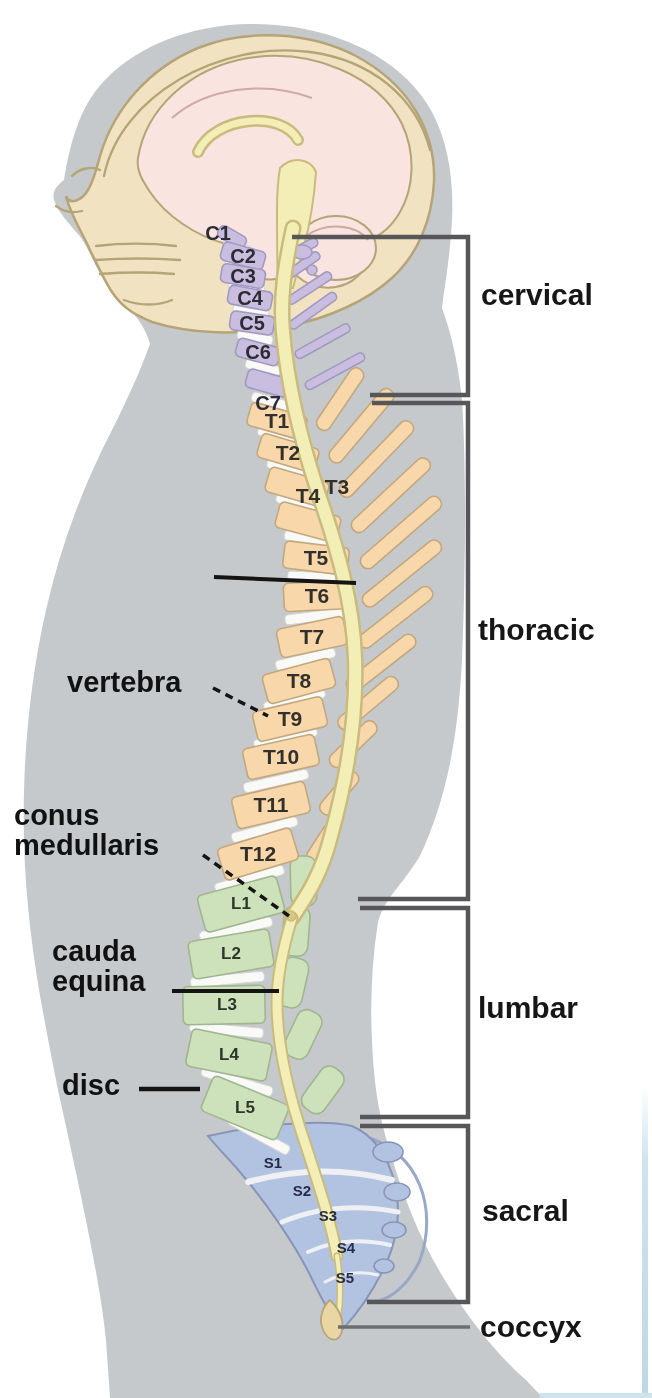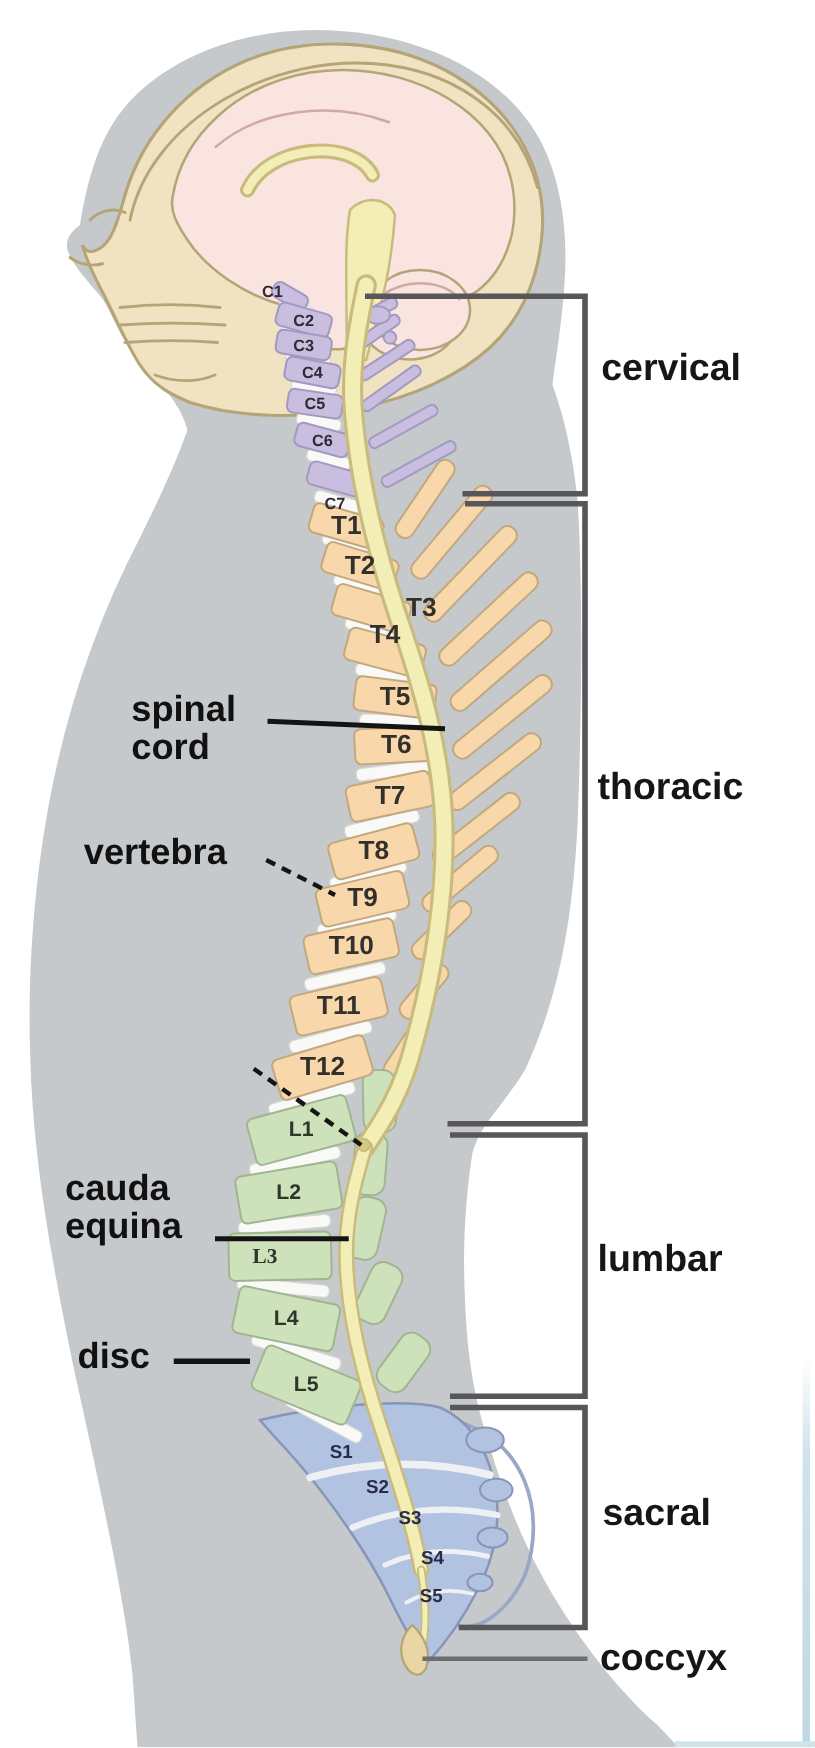--- a/index.html
+++ b/index.html
@@ -1,21 +1,21 @@
 <!DOCTYPE html>
 <html><head>
 <meta charset="utf-8">
 <style>
   html,body{margin:0;padding:0;background:#ffffff;}
   .stage{position:relative;width:652px;height:1398px;background:#ffffff;overflow:hidden;
          font-family:"Liberation Sans", sans-serif;}
   .stage svg{position:absolute;left:0;top:0;}
   .vlabel{position:absolute;transform:translate(-50%,-50%);font-weight:700;color:#2c2c34;
           white-space:nowrap;pointer-events:none;}
-  .vlabel.cervical{font-size:13px;}
+  .vlabel.cervical{font-size:20px;}
   .vlabel.thoracic{font-size:21px;color:#33302c;}
   .vlabel.lumbar{font-size:17px;color:#2e352a;}
   .vlabel.sacral{font-size:15px;color:#272d49;}
   .rlabel{position:absolute;font-size:30px;font-weight:700;color:#161616;white-space:nowrap;}
   .alabel{position:absolute;font-size:29px;font-weight:700;color:#111;line-height:30px;white-space:nowrap;}
   .alabel span{display:block;}
   .credit{position:absolute;left:218px;top:1350px;font-size:23px;color:#4d4d4d;}
   .edge-r{position:absolute;left:642px;top:1085px;width:6px;height:313px;
           background:linear-gradient(#ffffff,#cfe3ea 25%,#bed8e3);}
   .edge-b{position:absolute;left:540px;top:1393px;width:112px;height:5px;background:#cfe3ea;}
@@ -350,55 +350,53 @@
       <span class="vlabel cervical" data-name="vertebra-label" style="left: 218px; top: 233px;">C1</span>
       <span class="vlabel cervical" data-name="vertebra-label" style="left: 243px; top: 256px;">C2</span>
       <span class="vlabel cervical" data-name="vertebra-label" style="left: 243px; top: 276px;">C3</span>
       <span class="vlabel cervical" data-name="vertebra-label" style="left: 250px; top: 298px;">C4</span>
       <span class="vlabel cervical" data-name="vertebra-label" style="left: 252px; top: 323px;">C5</span>
       <span class="vlabel cervical" data-name="vertebra-label" style="left: 258px; top: 352px;">C6</span>
       <span class="vlabel cervical" data-name="vertebra-label" style="left: 268px; top: 383px; margin-top: 20px;">C7</span>
       <span class="vlabel thoracic" data-name="vertebra-label" style="left: 277px; top: 421px;">T1</span>
       <span class="vlabel thoracic" data-name="vertebra-label" style="left: 288px; top: 453px;">T2</span>
       <span class="vlabel thoracic" data-name="vertebra-label" style="left: 297px; top: 487px; margin-left: 40px;">T3</span>
-      <span class="vlabel thoracic" data-name="vertebra-label" style="left: 308px; top: 508px;">T4</span>
+      <span class="vlabel thoracic" data-name="vertebra-label" style="left: 308px; top: 496px;">T4</span>
       <span class="vlabel thoracic" data-name="vertebra-label" style="left: 316px; top: 558px;">T5</span>
       <span class="vlabel thoracic" data-name="vertebra-label" style="left: 317px; top: 596px;">T6</span>
       <span class="vlabel thoracic" data-name="vertebra-label" style="left: 312px; top: 637px;">T7</span>
       <span class="vlabel thoracic" data-name="vertebra-label" style="left: 299px; top: 681px;">T8</span>
       <span class="vlabel thoracic" data-name="vertebra-label" style="left: 290px; top: 719px;">T9</span>
       <span class="vlabel thoracic" data-name="vertebra-label" style="left: 281px; top: 757px;">T10</span>
       <span class="vlabel thoracic" data-name="vertebra-label" style="left: 271px; top: 805px;">T11</span>
       <span class="vlabel thoracic" data-name="vertebra-label" style="left: 258px; top: 854px;">T12</span>
       <span class="vlabel lumbar" data-name="vertebra-label" style="left: 241px; top: 904px;">L1</span>
       <span class="vlabel lumbar" data-name="vertebra-label" style="left: 231px; top: 954px;">L2</span>
-      <span class="vlabel lumbar" data-name="vertebra-label" style="left: 212px; top: 1005px; font-family: Liberation Serif, serif;">L3</span>
+      <span class="vlabel lumbar" data-name="vertebra-label" style="left: 227px; top: 1005px;">L3</span>
       <span class="vlabel lumbar" data-name="vertebra-label" style="left: 229px; top: 1055px;">L4</span>
       <span class="vlabel lumbar" data-name="vertebra-label" style="left: 245px; top: 1108px;">L5</span>
       <span class="vlabel sacral" data-name="vertebra-label" style="left: 273px; top: 1162px;">S1</span>
       <span class="vlabel sacral" data-name="vertebra-label" style="left: 302px; top: 1190px;">S2</span>
       <span class="vlabel sacral" data-name="vertebra-label" style="left: 328px; top: 1215px;">S3</span>
       <span class="vlabel sacral" data-name="vertebra-label" style="left: 346px; top: 1247px;">S4</span>
       <span class="vlabel sacral" data-name="vertebra-label" style="left: 345px; top: 1277px;">S5</span>
     </div>
 
   <div class="rlabel" style="left:478px;top:613px" data-name="region-label-thoracic">thoracic</div>
   <div class="rlabel" style="left:481px;top:278px" data-name="region-label-cervical">cervical</div>
   <div class="rlabel" style="left:478px;top:991px" data-name="region-label-lumbar">lumbar</div>
   <div class="rlabel" style="left:482px;top:1194px" data-name="region-label-sacral">sacral</div>
   <div class="rlabel" style="left:480px;top:1310px" data-name="region-label-coccyx">coccyx</div>
 
-  <div class="alabel" style="left:105px;top:553px" data-name="annotation-spinal-cord">
-    <span data-name="annotation-line">spinal</span>
-    <span data-name="annotation-line">cord</span>
-  </div>
   <div class="alabel" style="left:67px;top:667px" data-name="annotation-vertebra">
     <span data-name="annotation-line">vertebra</span>
   </div>
   <div class="alabel" style="left:14px;top:800px" data-name="annotation-conus-medullaris">
+    <span data-name="annotation-line">conus</span>
+    <span data-name="annotation-line">medullaris</span>
   </div>
   <div class="alabel" style="left:52px;top:936px" data-name="annotation-cauda-equina">
     <span data-name="annotation-line">cauda</span>
     <span data-name="annotation-line">equina</span>
   </div>
   <div class="alabel" style="left:62px;top:1070px" data-name="annotation-disc">
     <span data-name="annotation-line">disc</span>
   </div>
 
 

